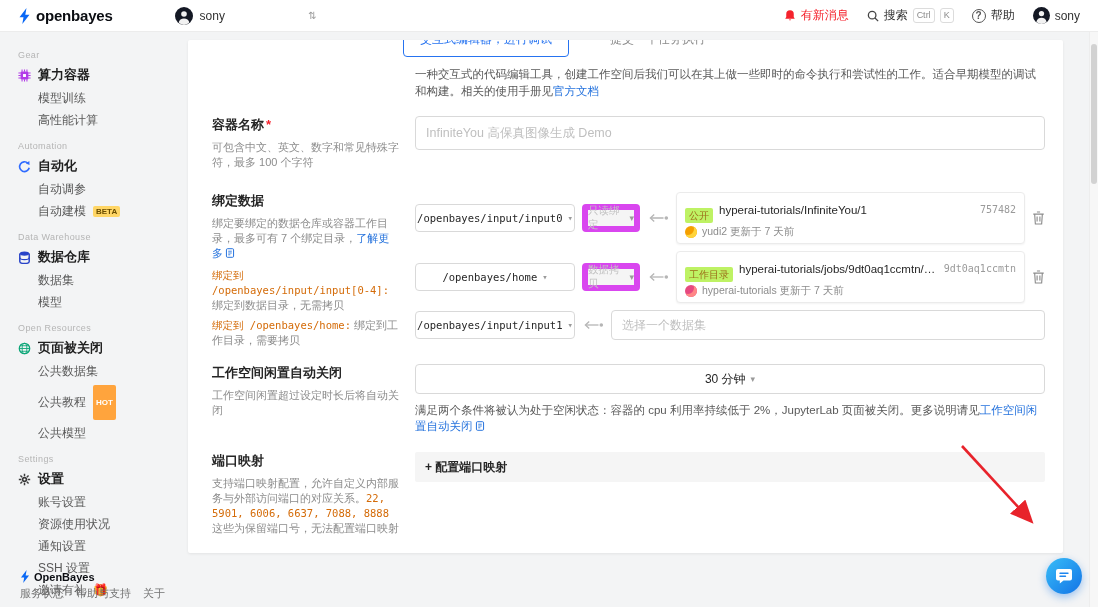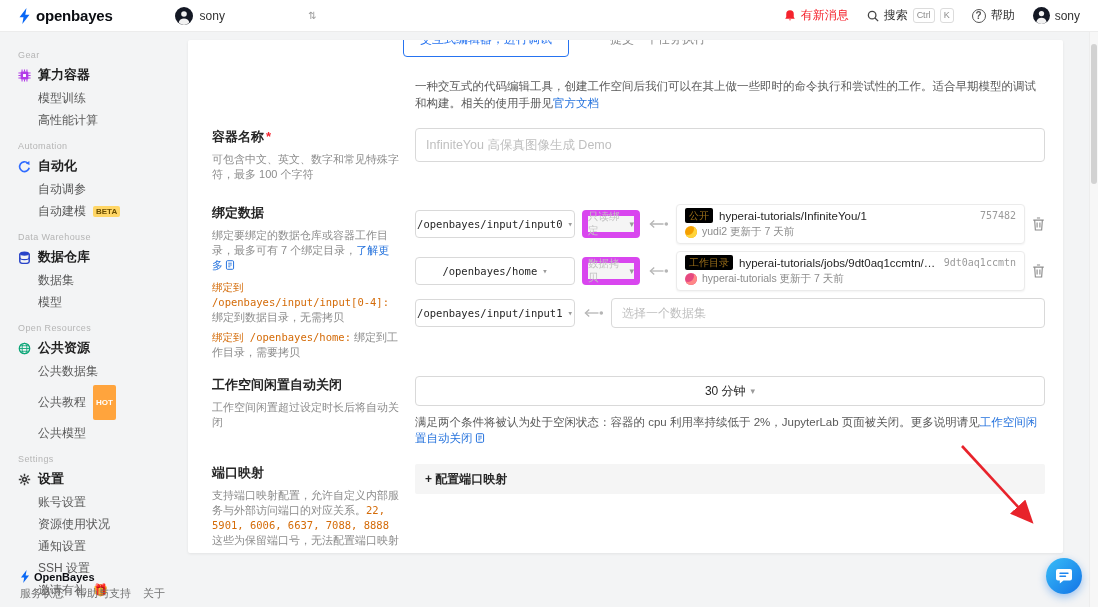--- a/index.html
+++ b/index.html
@@ -51,21 +51,21 @@
   .txt-input::placeholder { color:#bfbfbf; }
 
   .bind-row { display:flex; align-items:center; gap:7px; margin-bottom:7px; }
   .sel { height:28px; border:1px solid #d9d9d9; border-radius:4px; background:#fff; display:flex; align-items:center; justify-content:center; padding:0 7px; cursor:pointer; }
   .sel-path { width:160px; flex:none; font-family:"DejaVu Sans Mono",monospace; font-size:10.5px; color:#262626; }
   .chev { color:#9a9a9a; font-size:9px; margin-left:5px; }
   .pill { flex:none; width:58px; height:28px; background:#f5f5f5; border:6px solid #d946ef; border-radius:4px; color:#c2c2c2; font-size:10.5px; display:flex; align-items:center; justify-content:center; cursor:default; }
   .conn { flex:none; display:flex; align-items:center; }
   .ds-card { flex:1; min-width:0; border:1px solid #ebebeb; border-radius:4px; background:#fff; box-shadow:0 1px 2px rgba(0,0,0,.05); padding:3px 8px 4px; cursor:pointer; }
   .ds-l1 { display:flex; align-items:center; gap:6px; }
-  .tag { flex:none; background:#000000; color:#9c6f19; font-size:10px; line-height:15px; padding:0 4px; border-radius:2px; white-space:nowrap; }
+  .tag { flex:none; background:#bef264; color:#9c6f19; font-size:10px; line-height:15px; padding:0 4px; border-radius:2px; white-space:nowrap;margin-top:12px; }
   .ds-title { font-size:11.5px; color:#262626; white-space:nowrap; overflow:hidden; text-overflow:ellipsis; }
   .ds-code { margin-left:auto; font-family:"DejaVu Sans Mono",monospace; font-size:10px; color:#9a9a9a; flex:none; }
   .ds-l2 { display:flex; align-items:center; gap:5px; margin-top:2px; }
   .ds-av { width:12px; height:12px; border-radius:50%; flex:none; }
   .av-o { background:#f59f00; box-shadow:inset -3px -3px 0 #ffd43b; }
   .av-p { background:#e64980; box-shadow:inset -3px -3px 0 #ff8787; }
   .ds-meta { font-size:10.5px; color:#8c8c8c; white-space:nowrap; overflow:hidden; text-overflow:ellipsis; }
   .trash { flex:none; cursor:pointer; display:flex; align-items:center; }
   .ds-input { flex:1; height:30px; border:1px solid #d9d9d9; border-radius:4px; padding:0 10px; font-size:12px; outline:none; font-family:"Liberation Sans","DejaVu Sans",sans-serif; }
   .ds-input::placeholder { color:#bfbfbf; }
@@ -182,21 +182,21 @@
       <span>模型</span>
     </div>
 
   <div class="cap">Open Resources</div>
   <div class="sb-item">
     <svg width="13" height="13" viewBox="0 0 16 16">
         <circle cx="8" cy="8" r="6.4" fill="none" stroke="#0ca678" stroke-width="1.6"></circle>
         <ellipse cx="8" cy="8" rx="2.9" ry="6.4" fill="none" stroke="#0ca678" stroke-width="1.1"></ellipse>
         <path d="M1.6 8h12.8M2.6 4.6h10.8M2.6 11.4h10.8" stroke="#0ca678" stroke-width="1.1"></path>
       </svg>
-    <span>公共资源</span>
+    <span>页面被关闭</span>
   </div>
   <div class="sb-item sb-sub">
       <span>公共数据集</span>
     </div>
   <div class="sb-item sb-sub">
     <span>公共教程</span>
     <span class="badge-hot">HOT</span>
   </div>
   <div class="sb-item sb-sub">
       <span>公共模型</span>
@@ -247,21 +247,21 @@
 
   <div class="tabs-strip">
     <div class="tab-on">
         <span>交互式编辑器，进行调试</span>
       </div>
     <div class="tab-off">
         <span>提交一个任务执行</span>
       </div>
   </div>
 
-  <div class="form-row" style="margin-top:16px;">
+  <div class="form-row" style="margin-top:4px;">
     <div class="col-l"></div>
     <div class="col-f intro">
       <span>一种交互式的代码编辑工具，创建工作空间后我们可以在其上做一些即时的命令执行和尝试性的工作。适合早期模型的调试和构建。相关的使用手册见</span><span class="link">官方文档</span>
     </div>
   </div>
 
   <div class="form-row" style="margin-top:16px;">
     <div class="col-l">
       <div class="lab"><span>容器名称</span><span class="req">*</span></div>
       <div class="hint">可包含中文、英文、数字和常见特殊字符，最多 100 个字符</div>

